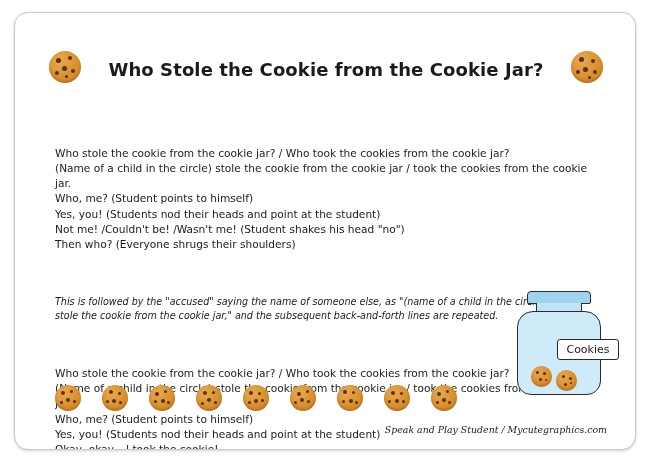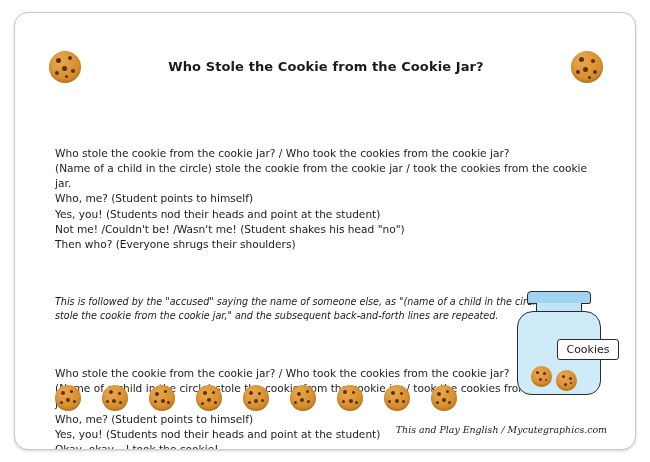--- a/index.html
+++ b/index.html
@@ -35,21 +35,21 @@
   }
 
   .title {
     position: absolute;
     left: 0;
     top: 46px;
     width: 622px;
     text-align: center;
     font-family: "DejaVu Sans", sans-serif;
     font-weight: bold;
-    font-size: 13px;
+    font-size: 18px;
     color: #1a1a1a;
     letter-spacing: 0.1px;
   }
 
   
   .cookie {
     position: absolute;
     border-radius: 50%;
     background: radial-gradient(circle at 35% 30%, #e8a752 0%, #d9912f 55%, #c8802a 100%);
     box-shadow: inset 0 -2px 3px rgba(150,85,15,0.45);
@@ -288,16 +288,16 @@
         </div>
         <div class="cookie jar-cookie" style="left:38px; top:58px; width:21px; height:21px;">
           <i style="left:6px; top:5px; width:3px; height:3px;"></i>
             <i style="left:13px; top:7px; width:3px; height:3px;"></i>
             <i style="left:8px; top:13px; width:3px; height:3px;"></i>
             <i style="left:14px; top:12px; width:2px; height:2px;"></i>
         </div>
       </div>
     </div>
 
-    <div class="credit">This and Play English / Mycutegraphics.com</div>
+    <div class="credit">Speak and Play Student / Mycutegraphics.com</div>
 
   </div>
 </div>
 
 </body></html>

